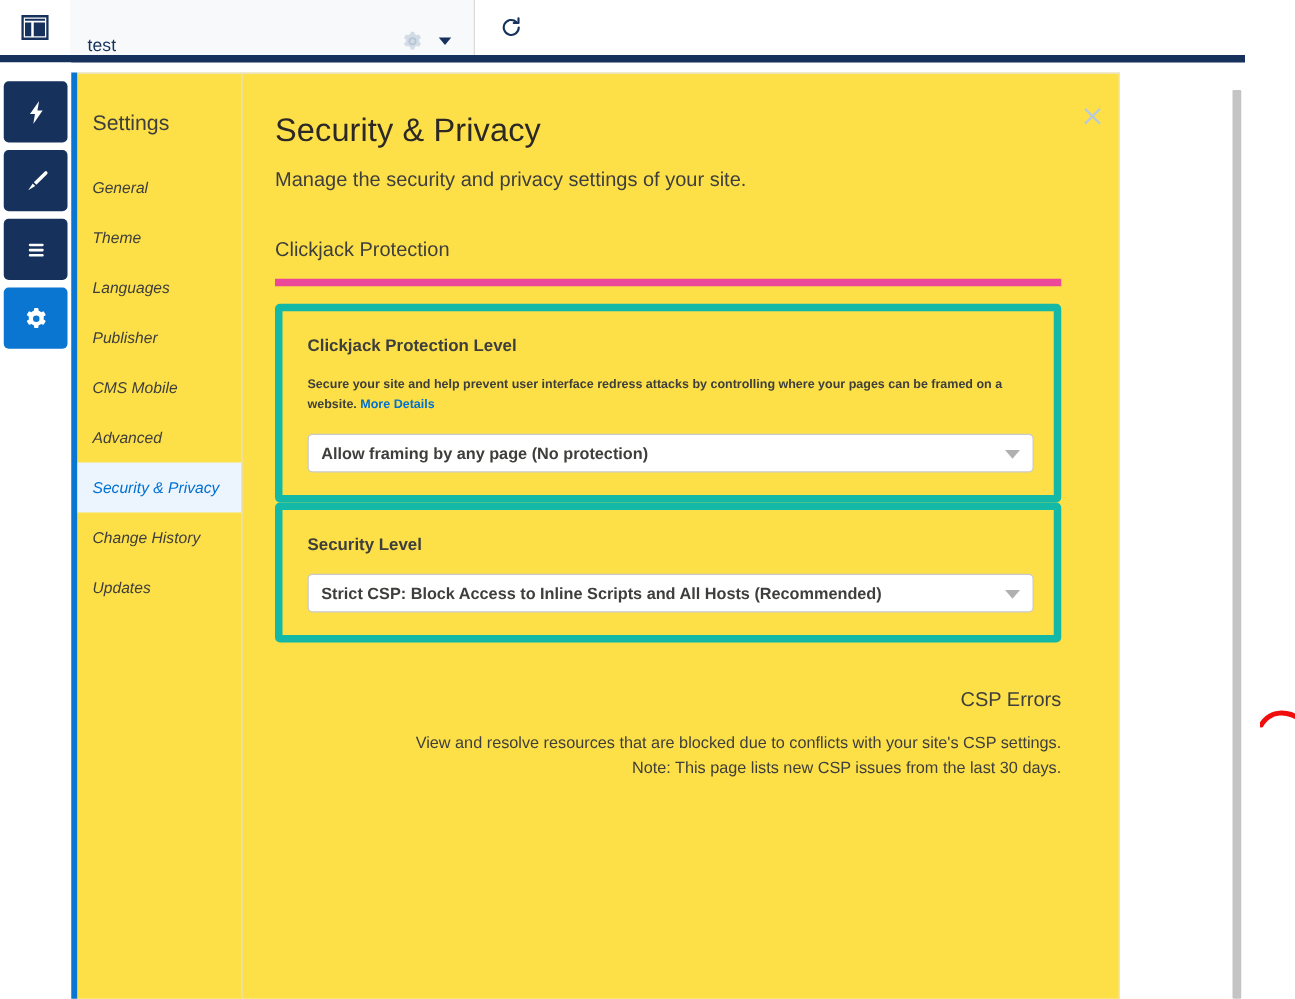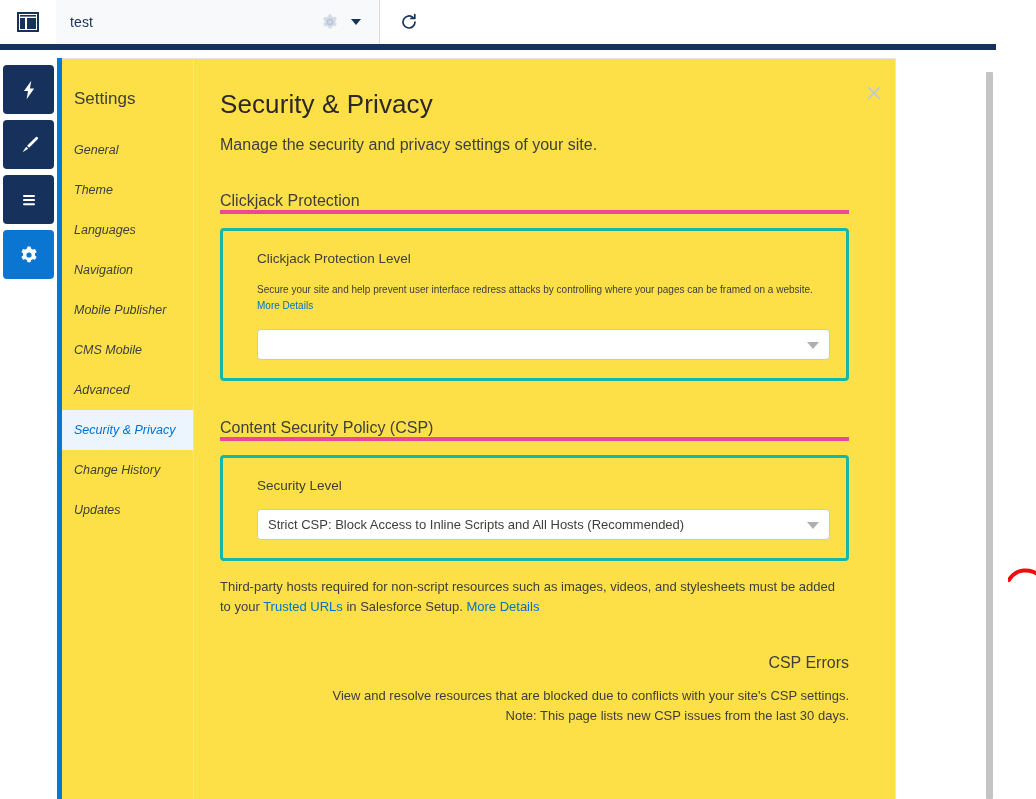--- a/index.html
+++ b/index.html
@@ -26,21 +26,21 @@
   .layout-icon { width: 22px; height: 20px; display:block; }
 
   #tab-strip {
     display: flex; align-items: center;
     height: 44px;
   }
   #builder-tab {
     width: 324px; height: 44px;
     background: #f7f9fb;
     border-right: 1px solid #dddbda;
-    display: flex; align-items: center;
+    display: flex; align-items: flex-end;
     padding: 0 14px 0 14px;
   }
   #builder-tab-label {
     flex: 1;
     font-size: 14px; color: #16325c;
     letter-spacing: 0.1px;
   }
   #tab-gear-btn {
     width: 22px; height: 22px;
     display: flex; align-items: center; justify-content: center;
@@ -155,29 +155,31 @@
     margin-bottom: 16px;
   }
   #page-subtitle {
     font-size: 16px; color: #3e3e3c;
     margin-bottom: 38px;
   }
 
   .section-heading {
     font-size: 16px; color: #3e3e3c;
     font-weight: 400;
-    border-bottom: 4px solid #ec4899;
+    padding-bottom: 13px;
+    border-bottom: 6px solid #ec4899;
     margin-bottom: 14px;
   }
   .section-heading.spaced { margin-top: 38px; }
 
   .card {
-    border: 3px solid #14b8a6;
+    border: 6px solid #14b8a6;
     border-radius: 4px;
-    padding: 20px 16px 18px 34px;
+    padding: 20px 16px 18px 20px;
+    font-weight: bold;
   }
   .card-title {
     font-size: 13.5px; color: #3e3e3c;
     margin-bottom: 16px;
   }
   .card-desc {
     font-size: 10px; color: #3e3e3c;
     line-height: 1.55;
     margin-bottom: 16px;
     max-width: 700px;
@@ -317,24 +319,21 @@
     <div class="nav-item">
       <span>General</span>
     </div>
     <div class="nav-item">
       <span>Theme</span>
     </div>
     <div class="nav-item">
       <span>Languages</span>
     </div>
     <div class="nav-item">
-      <span>Navigation</span>
-    </div>
-    <div class="nav-item">
-      <span>Mobile Publisher</span>
+      <span>Publisher</span>
     </div>
     <div class="nav-item">
       <span>CMS Mobile</span>
     </div>
     <div class="nav-item">
       <span>Advanced</span>
     </div>
     <div class="nav-item active">
       <span>Security &amp; Privacy</span>
     </div>
@@ -359,37 +358,34 @@
 
     <div class="section-heading">Clickjack Protection</div>
 
     <div class="card">
       <div class="card-title">Clickjack Protection Level</div>
       <div class="card-desc">
         <span>Secure your site and help prevent user interface redress attacks by controlling where your pages can be framed on a website.</span>
         <a class="link">More Details</a>
       </div>
       <div class="select-box">
+        <span>Allow framing by any page (No protection)</span>
         <span class="select-caret"></span>
       </div>
     </div>
 
-    <div class="section-heading spaced">Content Security Policy (CSP)</div>
 
     <div class="card">
       <div class="card-title">Security Level</div>
       <div class="select-box">
         <span>Strict CSP: Block Access to Inline Scripts and All Hosts (Recommended)</span>
         <span class="select-caret"></span>
       </div>
     </div>
 
-    <div class="body-para">
-      <span>Third-party hosts required for non-script resources such as images, videos, and stylesheets must be added to your </span><a class="link">Trusted URLs</a><span> in Salesforce Setup. </span><a class="link">More Details</a>
-    </div>
 
     <div id="csp-errors-block">
       <div class="section-heading spaced">CSP Errors</div>
       <div class="body-para tight">View and resolve resources that are blocked due to conflicts with your site's CSP settings.</div>
       <div class="body-para tight">Note: This page lists new CSP issues from the last 30 days.</div>
     </div>
 
   </div>
 </div>
 

